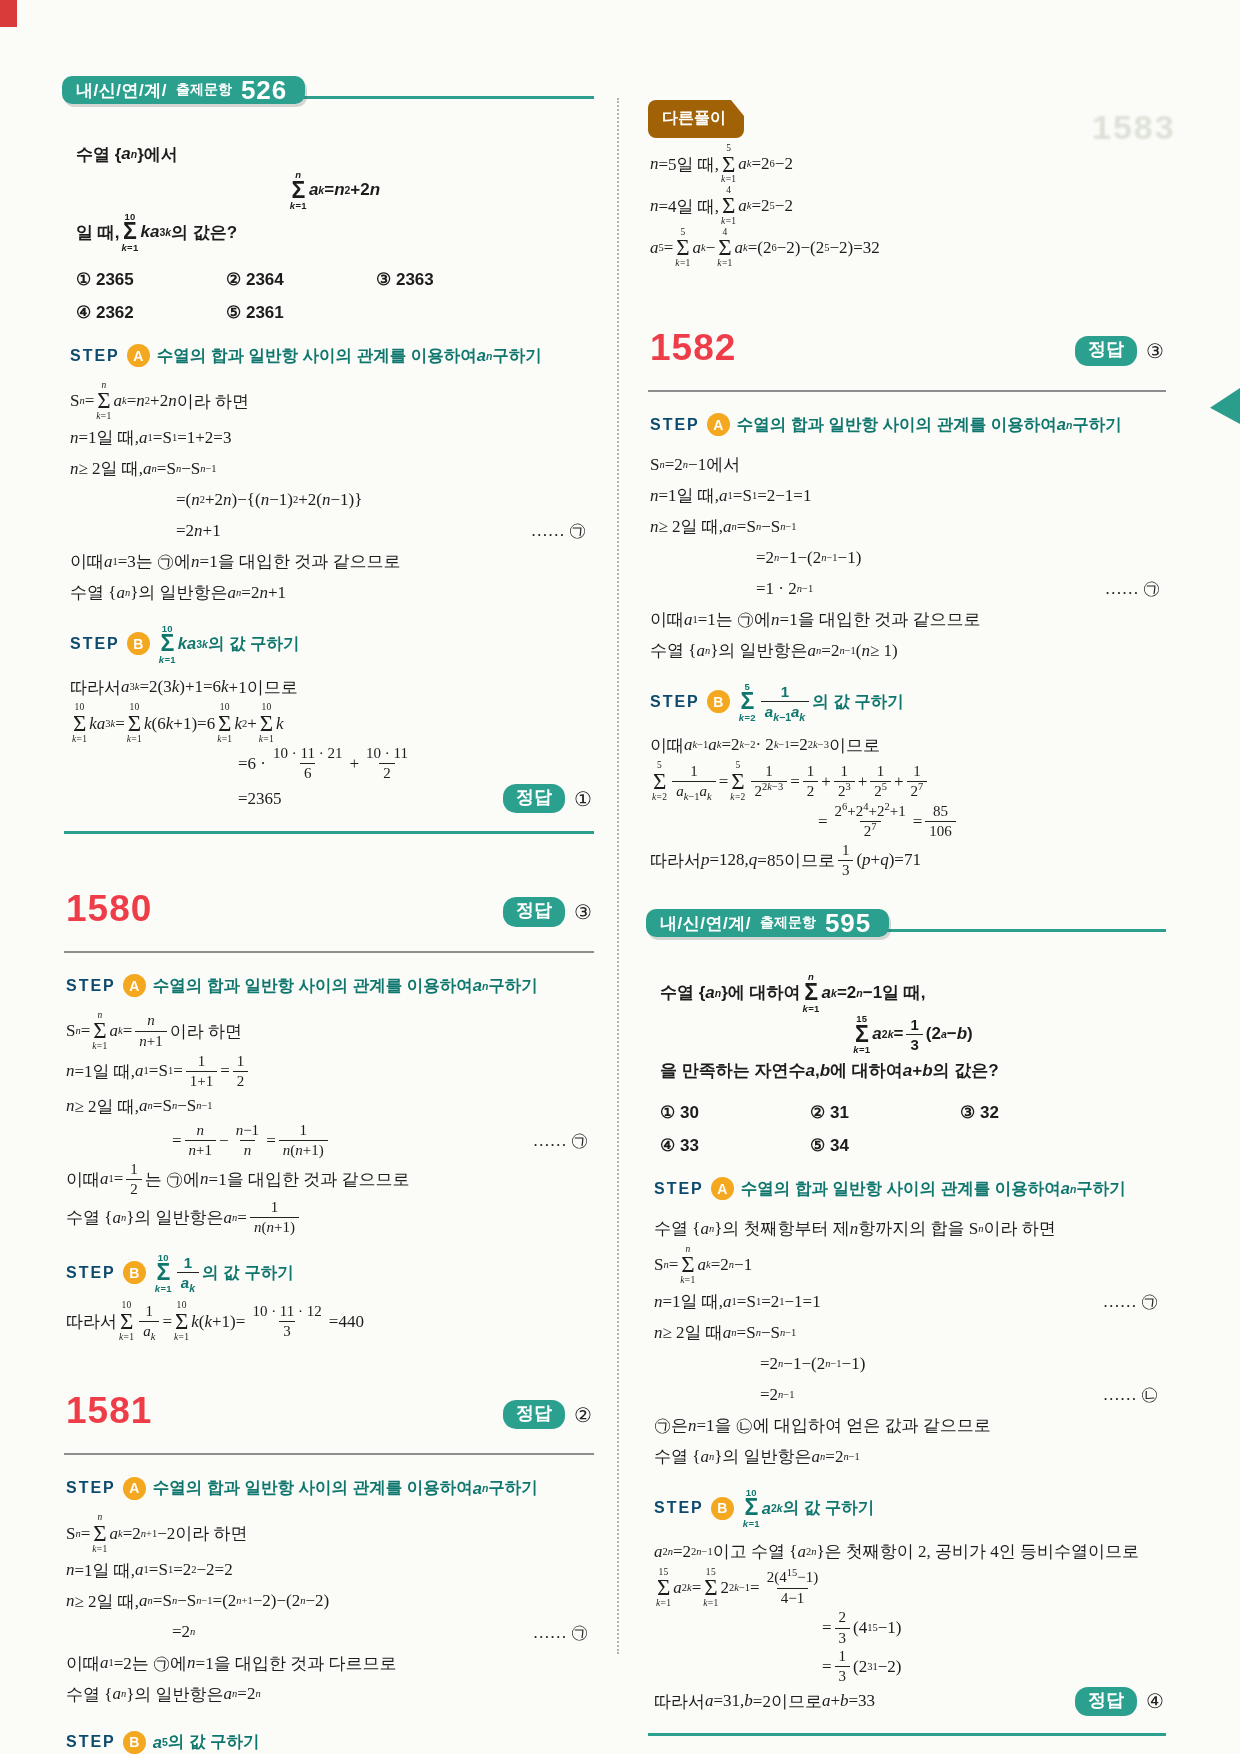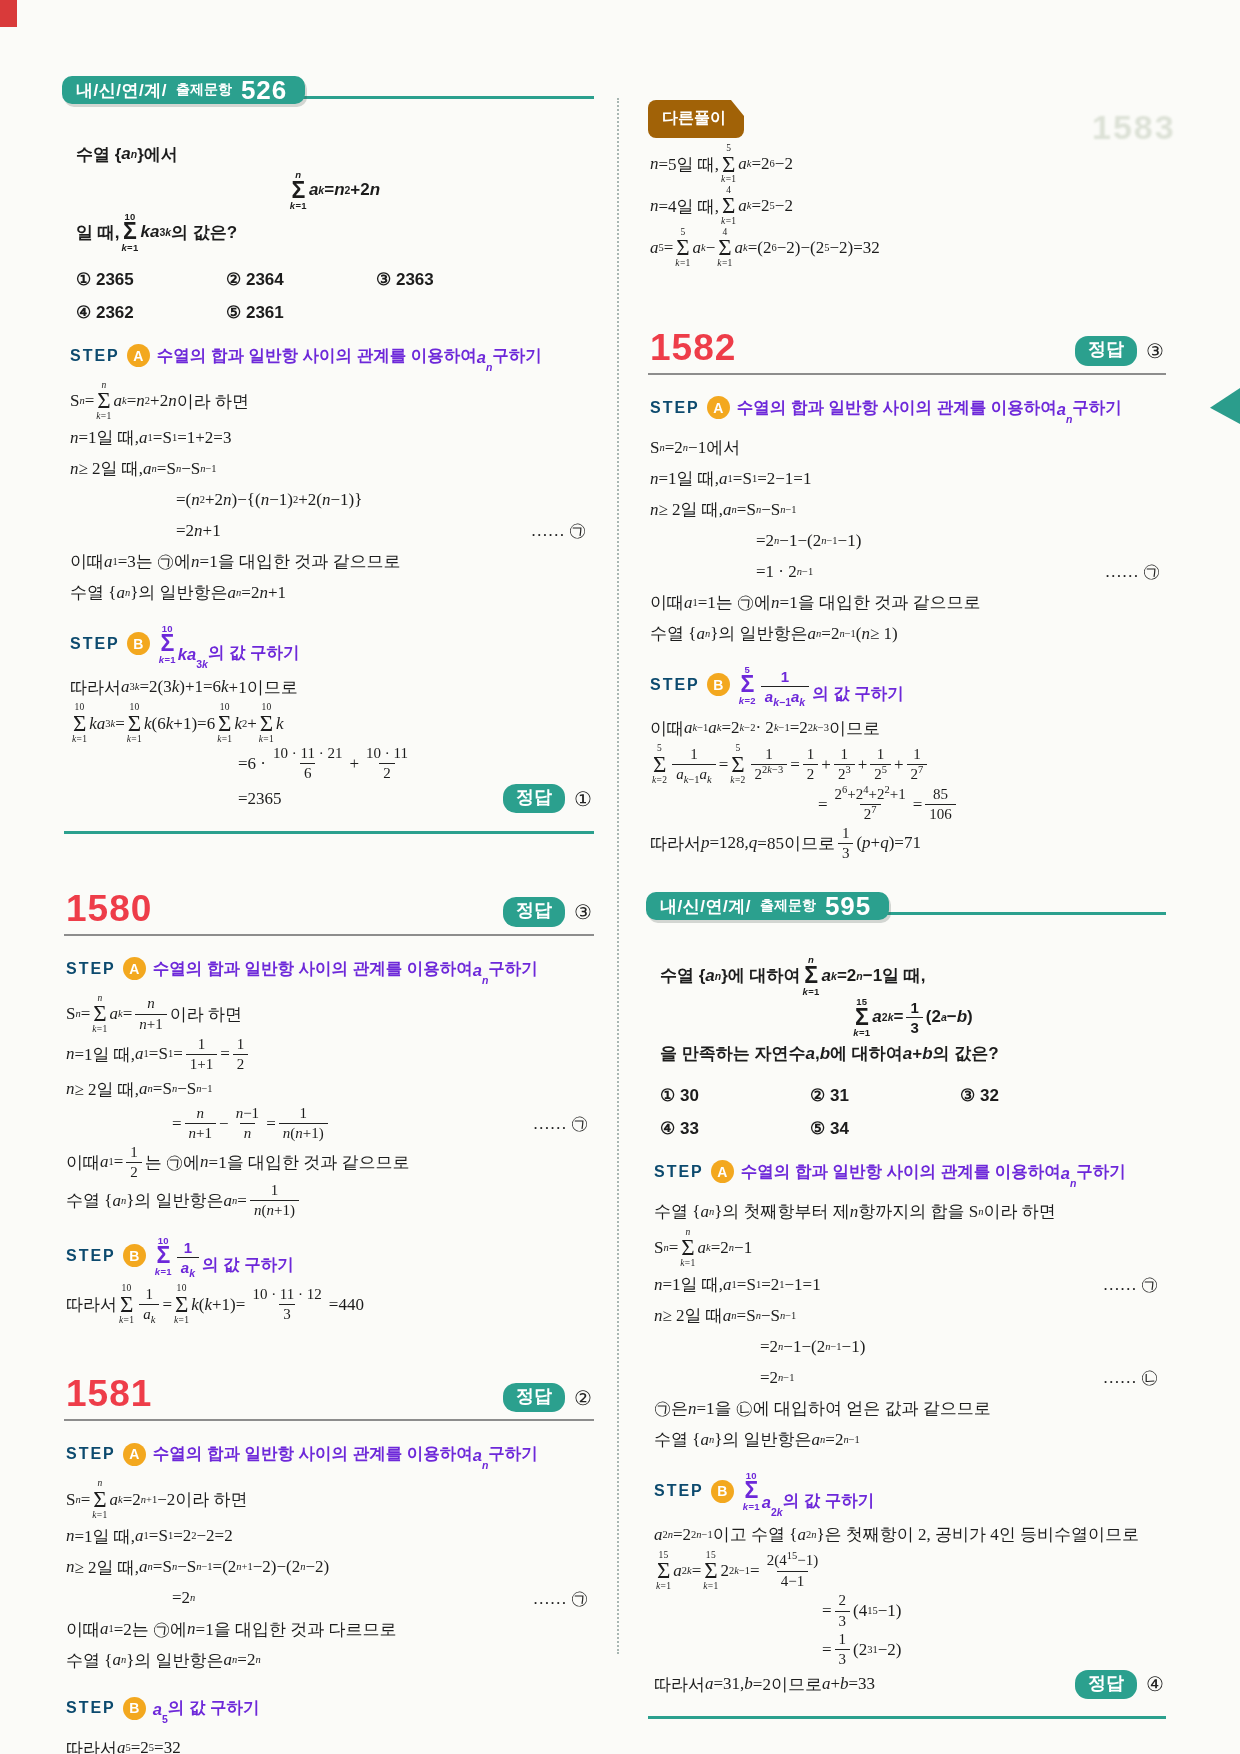--- a/index.html
+++ b/index.html
@@ -25,31 +25,31 @@
             box-shadow:2px 3px 0 rgba(70,80,78,.22);font-family:"Liberation Sans",sans-serif;}
   .quiz-badge .bp{font-weight:800;font-size:17px;letter-spacing:.5px;}
   .quiz-badge .bl{font-size:14px;font-weight:600;}
   .quiz-badge .bn{font-size:26px;font-weight:800;letter-spacing:1px;}
   .quiz-problem{font-family:"Liberation Sans",sans-serif;font-weight:600;margin:4px 0 10px 6px;}
   .options{display:grid;grid-template-columns:150px 150px 1fr;row-gap:12px;margin:16px 0 10px 8px;
            font-family:"Liberation Sans",sans-serif;font-weight:600;font-size:17px;}
   
   .prob{margin-bottom:50px;}
   .prob-head{display:flex;justify-content:space-between;align-items:flex-end;
-             border-bottom:2px solid #8d8d8d;padding:0 2px 7px 2px;text-align:center;}
+             border-bottom:2px solid #8d8d8d;padding:0 2px 24px 2px;text-align:center;}
   .prob-num{font-family:"Liberation Sans",sans-serif;font-weight:800;font-size:37px;line-height:1;
             color:#ee3d49;letter-spacing:1px;}
   
   .step-head{display:flex;align-items:center;gap:7px;margin:16px 0 8px 2px;min-height:34px;}
   .step-word{font-family:"Liberation Sans",sans-serif;font-weight:800;font-size:16px;color:#0c4a6e;letter-spacing:2px;}
   .step-circ{width:23px;height:23px;border-radius:50%;background:#f3a81f;color:#fff;display:inline-flex;
              align-items:center;justify-content:center;font-family:"Liberation Sans",sans-serif;
              font-weight:800;font-size:14px;flex:0 0 auto;}
-  .step-title{font-family:"Liberation Sans",sans-serif;font-weight:700;font-size:16.5px;color:#6d28d9;
-              display:inline-flex;align-items:flex-end;flex-wrap:wrap;}
+  .step-title{font-family:"Liberation Sans",sans-serif;font-weight:700;font-size:16.5px;color:#0f766e;
+              display:inline-flex;align-items:center;flex-wrap:wrap;}
   
   .mline{display:flex;align-items:center;min-height:30px;margin:1px 0;padding-left:2px;}
   .mline .mtext{display:inline-flex;align-items:center;flex-wrap:wrap;}
   .mline.center{justify-content:center;}
   .ind2{padding-left:108px;}
   .ind3{padding-left:170px;}
   .note{margin-left:auto;padding-right:6px;color:#222;}
   i{font-style:italic;}
   sup,sub{font-size:10.5px;line-height:0;}
   .sum{display:inline-flex;flex-direction:column;align-items:center;line-height:1;margin:0 2px;vertical-align:middle;}

